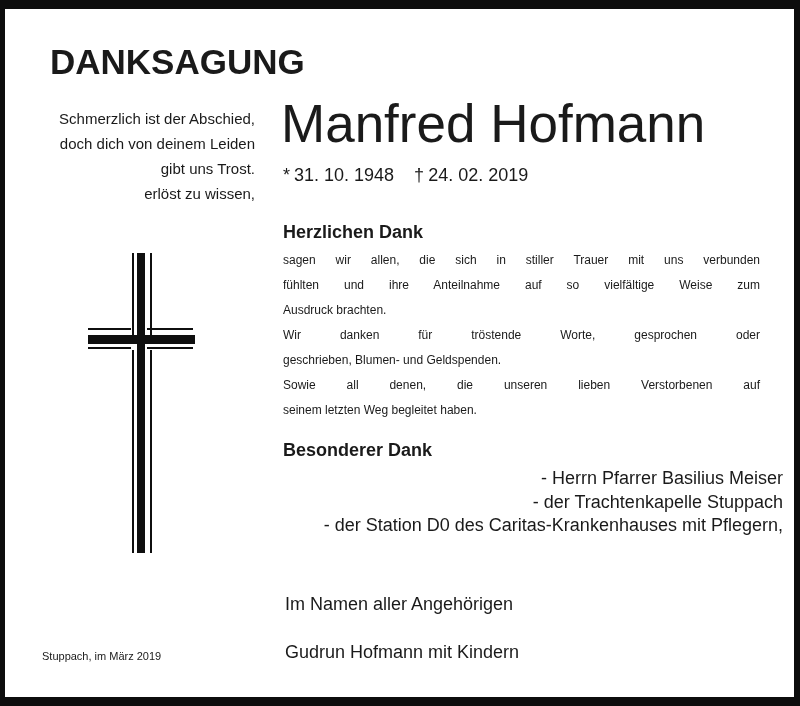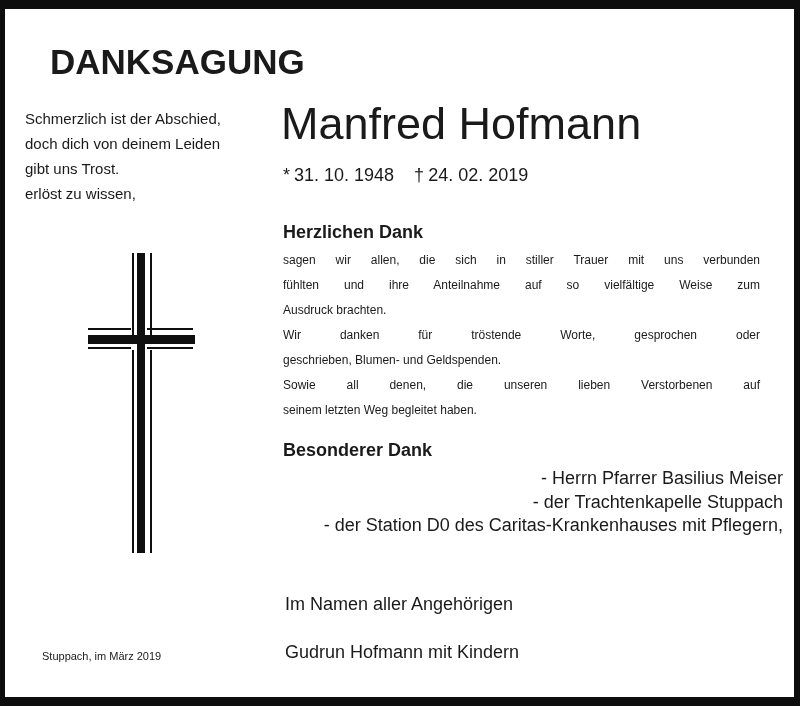--- a/index.html
+++ b/index.html
@@ -35,36 +35,36 @@
     line-height: 32px;
     font-weight: bold;
     letter-spacing: 0px;
     white-space: nowrap;
   }
   .verse {
     position: absolute;
     left: 25px;
     top: 106px;
     width: 230px;
-    text-align: left;
+    text-align: right;
     font-size: 15px;
     line-height: 25px;
   }
   .cross {
     position: absolute;
     left: 88px;
     top: 251px;
     width: 107px;
     height: 304px;
   }
   .deceased-name {
     position: absolute;
     left: 281px;
     top: 101px;
-    font-size: 45px;
+    font-size: 53px;
     line-height: 46px;
     white-space: nowrap;
   }
   .dates {
     position: absolute;
     left: 283px;
     top: 163px;
     font-size: 18px;
     line-height: 25px;
     white-space: nowrap;

